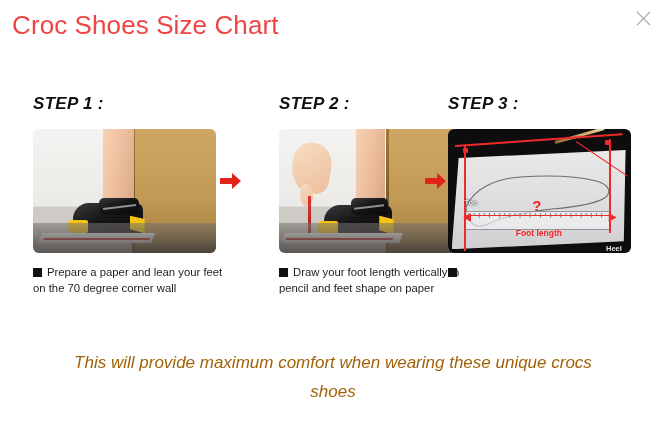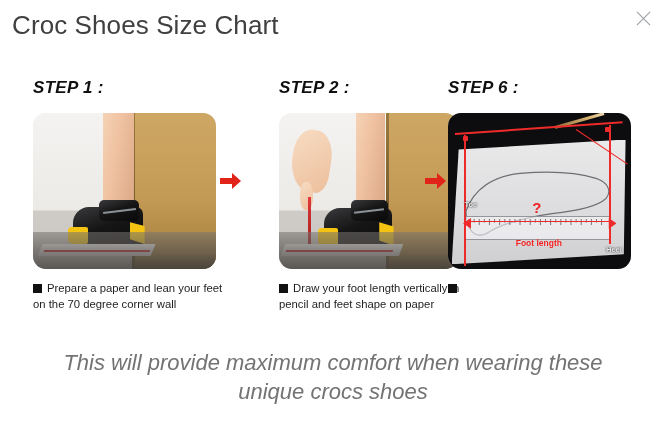--- a/index.html
+++ b/index.html
@@ -25,21 +25,21 @@
   }
 
   
   #page-title {
     position: absolute;
     left: 12px;
     top: 10px;
     font-size: 26px;
     font-weight: 400;
     letter-spacing: 0.1px;
-    color: #404040;
+    color: #ef4444;
     white-space: nowrap;
   }
   #close-button {
     position: absolute;
     right: 10px;
     top: 5px;
     width: 26px;
     height: 26px;
     display: flex;
     align-items: center;
@@ -54,43 +54,43 @@
   
   #steps-row {
     position: absolute;
     left: 0;
     top: 78px;
     width: 666px;
     height: 215px;
   }
   .step-panel {
     position: absolute;
-    top: 0;
+    top: 16px;
     width: 192px;
   }
   .step-panel.p1 { left: 33px; }
   .step-panel.p2 { left: 243px; margin-left: 36px; }
   .step-panel.p3 { left: 448px; }
 
   .step-label {
     font-size: 17px;
     font-weight: 700;
     font-style: italic;
     color: #101010;
     letter-spacing: 0.3px;
     height: 22px;
     line-height: 20px;
     white-space: nowrap;
   }
 
   .step-photo {
     margin-top: 13px;
     width: 183px;
-    height: 156px;
-    border-radius: 13px;
+    height: 124px;
+    border-radius: 6px;
     overflow: hidden;
     position: relative;
     background: #efeeec;
   }
   .step-panel.p2 .step-photo { width: 179px; }
   .step-panel.p3 .step-photo { width: 183px; }
 
   .step-caption {
     margin-top: 11px;
     font-size: 11.3px;
@@ -218,23 +218,23 @@
     line-height: 24px;
   }
   #summary-line b { font-weight: 700; color:#2f3840; }
 
   #comfort-line {
     position: absolute;
     left: 50px;
     top: 348px;
     width: 566px;
     text-align: center;
-    font-size: 22px;
+    font-size: 17px;
     font-style: italic;
-    color: #737373;
+    color: #a16207;
     line-height: 29px;
   }
 </style>
 </head>
 <body>
 
 <div id="modal">
 
   <div id="page-title">Croc Shoes Size Chart</div>
 
@@ -307,21 +307,21 @@
       </div>
     </div>
 
     <div class="flow-arrow a2">
       <svg width="22" height="18" viewBox="0 0 22 18">
         <path d="M0 6 H12 V1 L21 9 L12 17 V12 H0 Z" fill="#e2231a"></path>
       </svg>
     </div>
 
     <div class="step-panel p3">
-      <div class="step-label">STEP 6 :</div>
+      <div class="step-label">STEP 3 :</div>
       <div class="step-photo">
         <div class="ph3-dark"></div>
 
         <div class="ph3-sheet" style="left:2%; top:17%; width:96%; height:80%;
                     clip-path:polygon(4% 8%, 99% 0%, 98% 92%, 0% 100%);"></div>
 
         <div class="ph3-pencil" style="left:58%; top:4%; width:28%; height:3px;"></div>
 
         <div class="ph3-red" style="left:4%; top:13%; width:92%; height:1.6px; transform:rotate(-4deg); transform-origin:left center;"></div>
         <div class="ph3-red" style="left:9%; top:14%; width:1.6px; height:84%;"></div>

